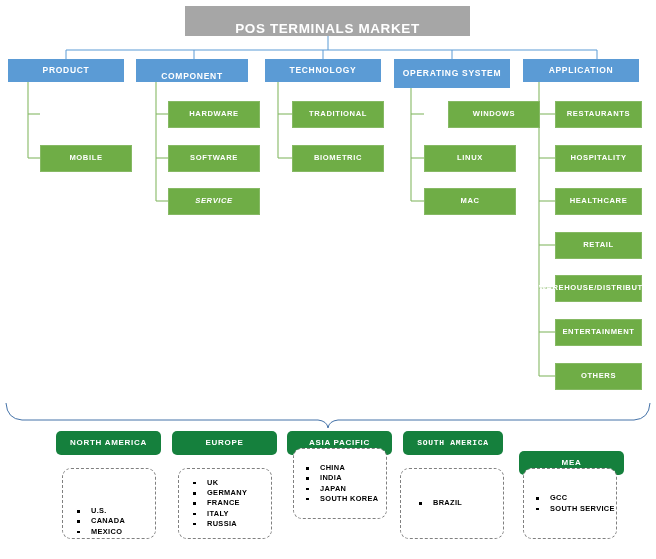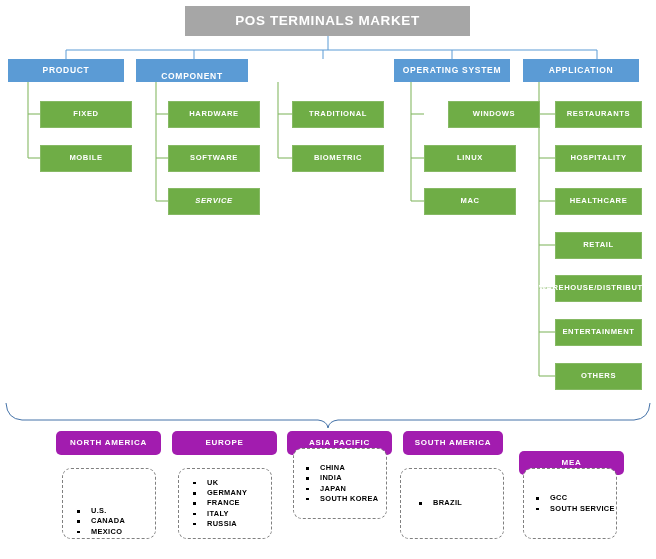--- a/index.html
+++ b/index.html
@@ -40,35 +40,36 @@
     text-align: center;
     color: #ffffff;
     font-weight: bold;
     letter-spacing: 0.3px;
     line-height: 1.12;
   }
   .title-box {
     background: #a6a6a6;
     font-size: 13.5px;
     letter-spacing: 0.6px;
+    align-items: flex-end;
   }
   .cat-box {
     background: #5b9bd5;
     font-size: 8.5px;
     letter-spacing: 0.7px;
   }
   .sub-box {
     background: #6fad46;
     border: 1px solid #86b964;
     font-size: 7.6px;
     letter-spacing: 0.6px;
     padding: 0 3px;
   }
   .region-box {
-    background: #a21caf;
+    background: #15803d;
     border-radius: 5px;
     font-size: 8px;
     letter-spacing: 0.7px;
   }
   .country-box {
     position: absolute;
     z-index: 2;
     box-sizing: border-box;
     border: 1px dashed #808080;
     border-radius: 9px;
@@ -162,30 +163,30 @@
   <div class="node title-box" style="left:185px; top:6px; width:285px; height:30px;">
     <span>POS TERMINALS MARKET</span>
   </div>
 
   <div class="node cat-box" style="left:8px; top:59px; width:116px; height:23px;">
     <span>PRODUCT</span>
   </div>
   <div class="node cat-box" style="left:136px; top:59px; width:112px; height:23px;align-items:flex-end;">
     <span>COMPONENT</span>
   </div>
-  <div class="node cat-box" style="left:394px; top:59px; width:116px; height:23px;">
+  <div class="node cat-box" style="left:265px; top:59px; width:116px; height:23px;">
+    <span>TECHNOLOGY</span>
+  </div>
+  <div class="node cat-box" style="left:394px; top:59px; width:116px; height:29px;">
     <span>OPERATING SYSTEM</span>
   </div>
   <div class="node cat-box" style="left:523px; top:59px; width:116px; height:23px;">
     <span>APPLICATION</span>
   </div>
 
-  <div class="node sub-box" style="left:40px; top:101px; width:92px; height:27px;">
-    <span>FIXED</span>
-  </div>
   <div class="node sub-box" style="left:40px; top:145px; width:92px; height:27px;">
     <span>MOBILE</span>
   </div>
 
   <div class="node sub-box" style="left:168px; top:101px; width:92px; height:27px;">
     <span>HARDWARE</span>
   </div>
   <div class="node sub-box" style="left:168px; top:145px; width:92px; height:27px;">
     <span>SOFTWARE</span>
   </div>
@@ -234,21 +235,21 @@
 
   <div class="node region-box" style="left:56px; top:431px; width:105px; height:24px;">
     <span>NORTH AMERICA</span>
   </div>
   <div class="node region-box" style="left:172px; top:431px; width:105px; height:24px;">
     <span>EUROPE</span>
   </div>
   <div class="node region-box" style="left:287px; top:431px; width:105px; height:24px;">
     <span>ASIA PACIFIC</span>
   </div>
-  <div class="node region-box" style="left:403px; top:431px; width:100px; height:24px;">
+  <div class="node region-box" style="left:403px; top:431px; width:100px; height:24px;font-family:Liberation Mono, monospace;">
     <span>SOUTH AMERICA</span>
   </div>
   <div class="node region-box" style="left:519px; top:431px; width:105px; height:24px;margin-top:20px;">
     <span>MEA</span>
   </div>
 
   <div class="country-box" style="left:62px; top:468px; width:94px; height:71px;">
     <ul class="country-list" style="padding-left:14px;margin-top:36px;">
       <li>U.S.</li>
       <li>CANADA</li>

